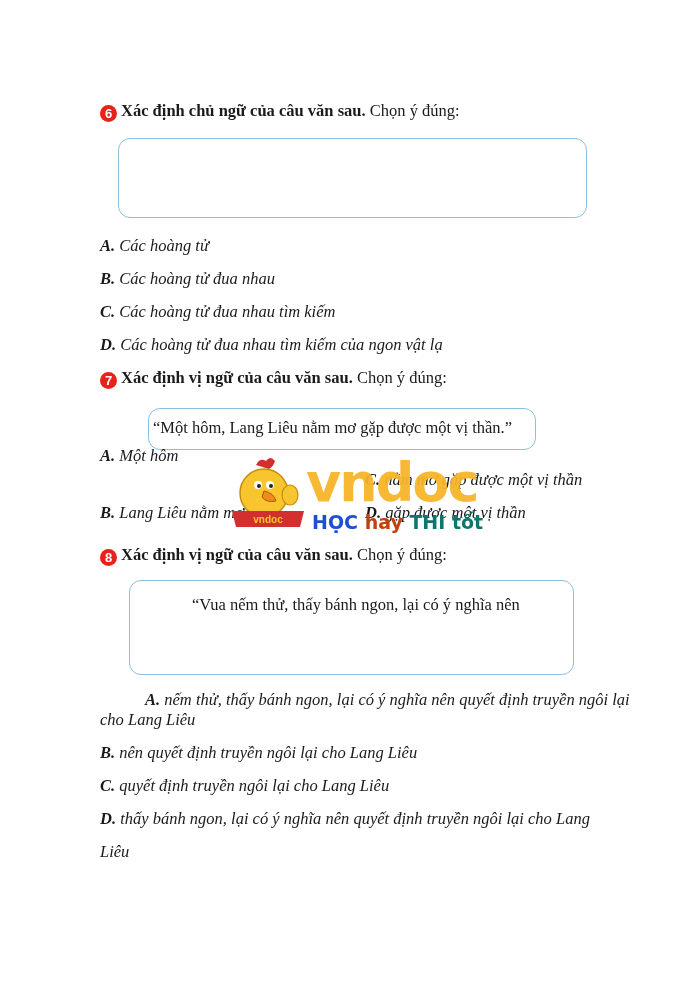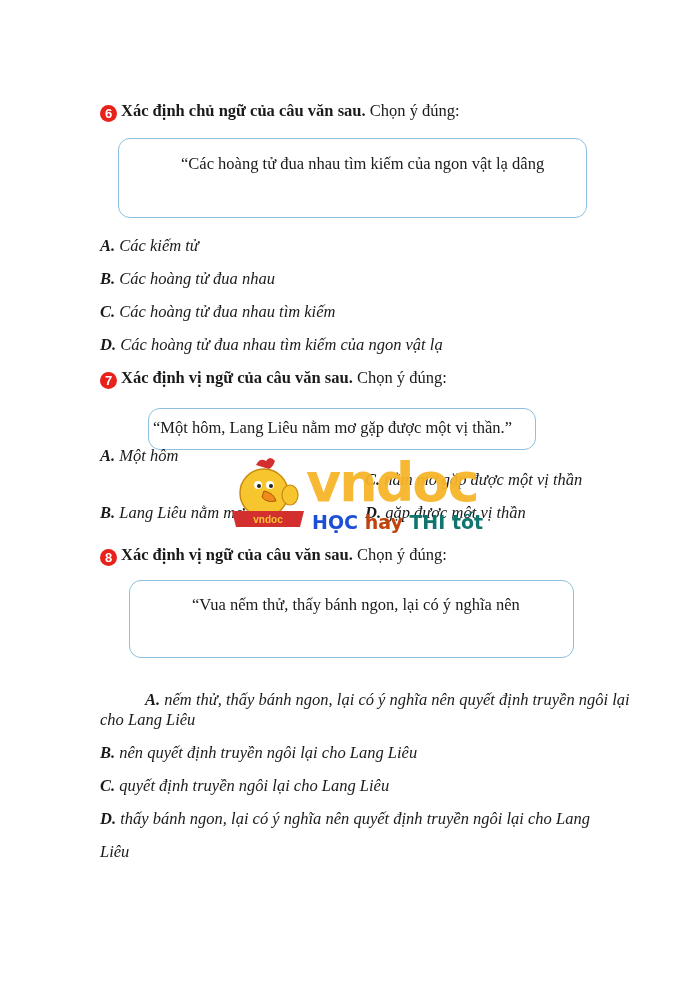--- a/index.html
+++ b/index.html
@@ -18,23 +18,22 @@
   .opt .l { font-weight:bold; }
   .wm { position:absolute; }
 </style>
 </head>
 <body>
 
 <div class="q" style="top:101px;">
   <span class="num">6</span><span class="b">Xác định chủ ngữ của câu văn sau.</span><span> Chọn ý đúng:</span>
 </div>
 <div class="box" style="left:118px; top:138px; width:469px; height:80px; padding:8px 14px 0 14px;">
-  <div><span class="indent"></span><span>“Các hoàng tử đua nhau tìm kiếm của ngon vật lạ dâng</span></div>
 </div>
-<div class="opt" style="top:236px;"><span class="l">A.</span><span> Các kiếm tử</span></div>
+<div class="opt" style="top:236px;"><span class="l">A.</span><span> Các hoàng tử</span></div>
 <div class="opt" style="top:269px;"><span class="l">B.</span><span> Các hoàng tử đua nhau</span></div>
 <div class="opt" style="top:302px;"><span class="l">C.</span><span> Các hoàng tử đua nhau tìm kiếm</span></div>
 <div class="opt" style="top:335px;"><span class="l">D.</span><span> Các hoàng tử đua nhau tìm kiếm của ngon vật lạ</span></div>
 
 <div class="q" style="top:368px;">
   <span class="num">7</span><span class="b">Xác định vị ngữ của câu văn sau.</span><span> Chọn ý đúng:</span>
 </div>
 <div class="box" style="left:148px; top:408px; width:388px; height:42px; padding:2px 0 0 4px;">
   <div>“Một hôm, Lang Liêu nằm mơ gặp được một vị thần.”</div>
 </div>
@@ -58,21 +57,21 @@
   </svg>
   <div style="position:absolute; left:78px; top:-4px; font-family:'DejaVu Sans',sans-serif; font-weight:bold; font-size:54px; color:#f7b52a; letter-spacing:-2px; opacity:0.95;">vndoc</div>
   <div style="position:absolute; left:84px; top:56px; font-family:'DejaVu Sans',sans-serif; font-weight:bold; font-size:19px; white-space:nowrap;">
     <span style="color:#1d4ed8;">HỌC</span> <span style="color:#c2410c;">hay</span> <span style="color:#0f766e;">THI tốt</span>
   </div>
 </div>
 
 <div class="q" style="top:545px;">
   <span class="num">8</span><span class="b">Xác định vị ngữ của câu văn sau.</span><span> Chọn ý đúng:</span>
 </div>
-<div class="box" style="left:129px; top:580px; width:445px; height:78px; padding:7px 14px 0 14px;">
+<div class="box" style="left:129px; top:580px; width:445px; height:95px; padding:7px 14px 0 14px;">
   <div style="text-align:justify;"><span class="indent"></span><span>“Vua nếm thử, thấy bánh ngon, lại có ý nghĩa nên</span></div>
 </div>
 <div class="opt" style="top:690px;margin-left:45px;"><span class="l">A.</span><span> nếm thử, thấy bánh ngon, lại có ý nghĩa nên quyết định truyền ngôi lại</span></div>
 <div class="opt" style="top:710px;"><span>cho Lang Liêu</span></div>
 <div class="opt" style="top:743px;"><span class="l">B.</span><span> nên quyết định truyền ngôi lại cho Lang Liêu</span></div>
 <div class="opt" style="top:776px;"><span class="l">C.</span><span> quyết định truyền ngôi lại cho Lang Liêu</span></div>
 <div class="opt" style="top:809px;"><span class="l">D.</span><span> thấy bánh ngon, lại có ý nghĩa nên quyết định truyền ngôi lại cho Lang</span></div>
 <div class="opt" style="top:842px;"><span>Liêu</span></div>
 
 </body></html>

